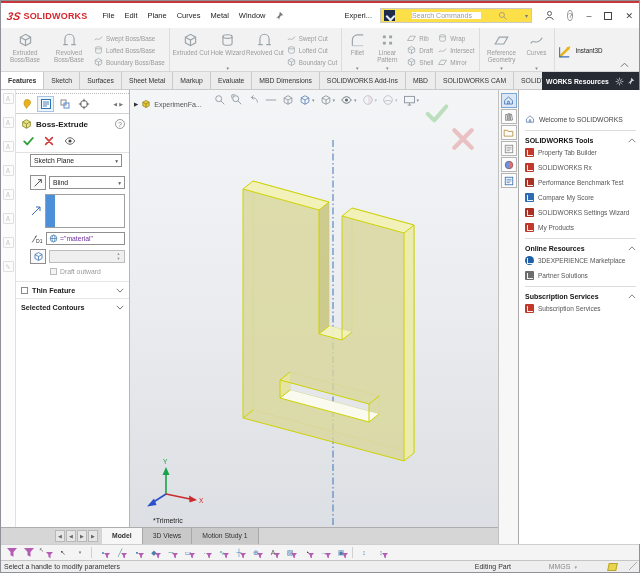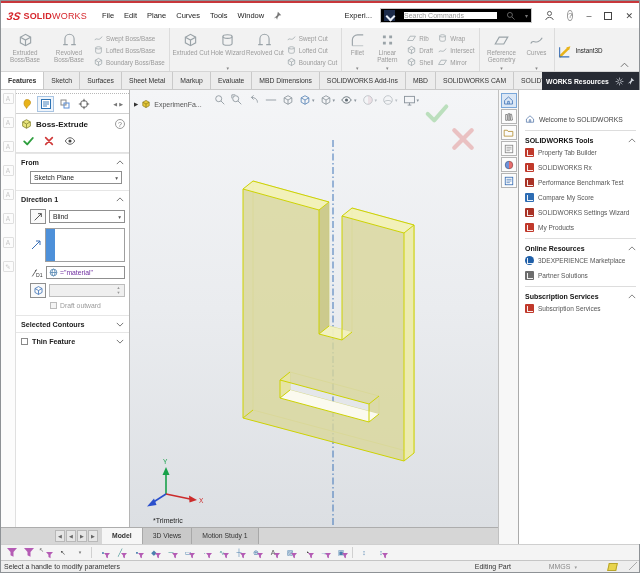--- a/index.html
+++ b/index.html
@@ -6,26 +6,26 @@
   html,body { width:640px; height:573px; }
   body { font-family:"Liberation Sans",sans-serif; font-size:7px; color:#333; background:#fff; overflow:hidden; position:relative; }
   #app { position:absolute; inset:0; border:1px solid #8e9296; background:#fff; }
   svg.ic { display:block; }
 
   
   #redstrip { position:absolute; top:0; left:0; right:0; height:2px; background:#c8373b; z-index:9; }
   #titlebar { position:absolute; top:2px; left:0; right:0; height:25px; background:#fff; display:flex; align-items:center; padding:0 6px; }
   .logo-mark { font-style:italic; font-weight:bold; font-size:11px; color:#d6262c; transform:skewX(-10deg); margin-right:3px; }
   .logo-bold { font-weight:bold; font-size:9px; color:#d6262c; letter-spacing:.2px; }
-  .logo-light { font-weight:normal; font-size:9px; color:#d6262c; letter-spacing:.2px; margin-right:10px; }
+  .logo-light { font-weight:bold; font-size:9px; color:#d6262c; letter-spacing:.2px; margin-right:10px; }
   .menu-item { font-size:7.5px; color:#222; padding:3px 5px; cursor:default; }
   .pin { margin-left:4px; color:#777; }
   #tb-spacer { flex:1; }
   .doc-title { font-size:7.5px; color:#222; margin-right:8px; }
-  #searchbox { width:152px; height:15px; border:1px solid #c9c9c9; background:#000000; display:flex; align-items:center; padding:0 3px; gap:9px; }
+  #searchbox { width:152px; height:15px; border:1px solid #c9c9c9; background:#fde047; display:flex; align-items:center; padding:0 3px; gap:17px; }
   #search-3dx { width:11px; height:11px; background:#1c2b4a; display:inline-block; position:relative; }
   #search-3dx::after { content:""; position:absolute; left:3px; top:3px; width:5px; height:5px; border-left:2px solid #e8eef7; border-bottom:2px solid #e8eef7; transform:rotate(-45deg); }
   #searchbox input { flex:1; border:none; outline:none; font-size:7px; font-family:"Liberation Sans",sans-serif; color:#444; min-width:0; }
   #searchbox input::placeholder { color:#9a9a9a; }
   .tb-caret { font-size:6px; color:#777; }
   .tb-ic { color:#555; margin-left:11px; }
   .win-glyph { font-size:9px; color:#444; margin-left:13px; }
   .max-box { width:8px; height:8px; border:1px solid #444; display:inline-block; margin-left:13px; }
 
   
@@ -241,21 +241,21 @@
   <div id="redstrip"></div>
 
   <div id="titlebar">
     <span class="logo-mark">3S</span>
     <span class="logo-bold">SOLID</span>
     <span class="logo-light">WORKS</span>
     <span class="menu-item">File</span>
     <span class="menu-item">Edit</span>
     <span class="menu-item">Plane</span>
     <span class="menu-item">Curves</span>
-    <span class="menu-item">Tools</span>
+    <span class="menu-item">Metal</span>
     <span class="menu-item">Window</span>
     <span class="pin">
         <svg class="ic" width="9" height="9" viewBox="0 0 12 12">
           <use href="#sym-pin"></use>
         </svg>
       </span>
     <span id="tb-spacer"></span>
     <span class="doc-title">Experi...</span>
     <div id="searchbox">
       <span id="search-3dx"></span>
@@ -522,39 +522,27 @@
             <use href="#sym-check"></use>
           </svg>
         <svg class="ic" width="10" height="10" viewBox="0 0 12 12" style="color:#d03b3b">
             <use href="#sym-x"></use>
           </svg>
         <svg class="ic" width="14" height="12" viewBox="0 0 14 14" style="color:#444">
             <use href="#sym-eye"></use>
           </svg>
       </div>
 
-      <div class="sec-hdr">
-        <span class="lbl">From</span>
-        <svg class="ic" width="8" height="5" viewBox="0 0 10 6">
-            <use href="#sym-chevup"></use>
-          </svg>
-      </div>
       <div class="sec-body">
         <div class="dd" style="width:92px">
           <span class="cv">Sketch Plane</span>
           <span class="ca">▾</span>
         </div>
       </div>
 
-      <div class="sec-hdr">
-        <span class="lbl">Direction 1</span>
-        <svg class="ic" width="8" height="5" viewBox="0 0 10 6">
-            <use href="#sym-chevup"></use>
-          </svg>
-      </div>
       <div class="sec-body">
         <div class="row" style="margin-top:1px">
           <span class="sq-btn">
               <svg class="ic" width="10" height="10" viewBox="0 0 12 12" style="color:#333">
                 <use href="#sym-arrowne"></use>
               </svg>
             </span>
           <div class="dd" style="width:76px">
             <span class="cv">Blind</span>
             <span class="ca">▾</span>
@@ -594,28 +582,28 @@
               </span>
           </div>
         </div>
         <div class="row" style="padding-left:20px">
           <span class="cb dis"></span>
           <span class="dim-label">Draft outward</span>
         </div>
       </div>
 
       <div class="sec-hdr">
-        <span class="lbl">Selected Contours</span>
+        <span class="cb"></span>
+        <span class="lbl">Thin Feature</span>
         <svg class="ic" width="8" height="5" viewBox="0 0 10 6">
             <use href="#sym-chevdn"></use>
           </svg>
       </div>
       <div class="sec-hdr">
-        <span class="cb"></span>
-        <span class="lbl">Thin Feature</span>
+        <span class="lbl">Selected Contours</span>
         <svg class="ic" width="8" height="5" viewBox="0 0 10 6">
             <use href="#sym-chevdn"></use>
           </svg>
       </div>
     </div>
   </div>
 
   <div id="viewport">
     <svg width="368" height="437" viewBox="0 0 368 437">
 

